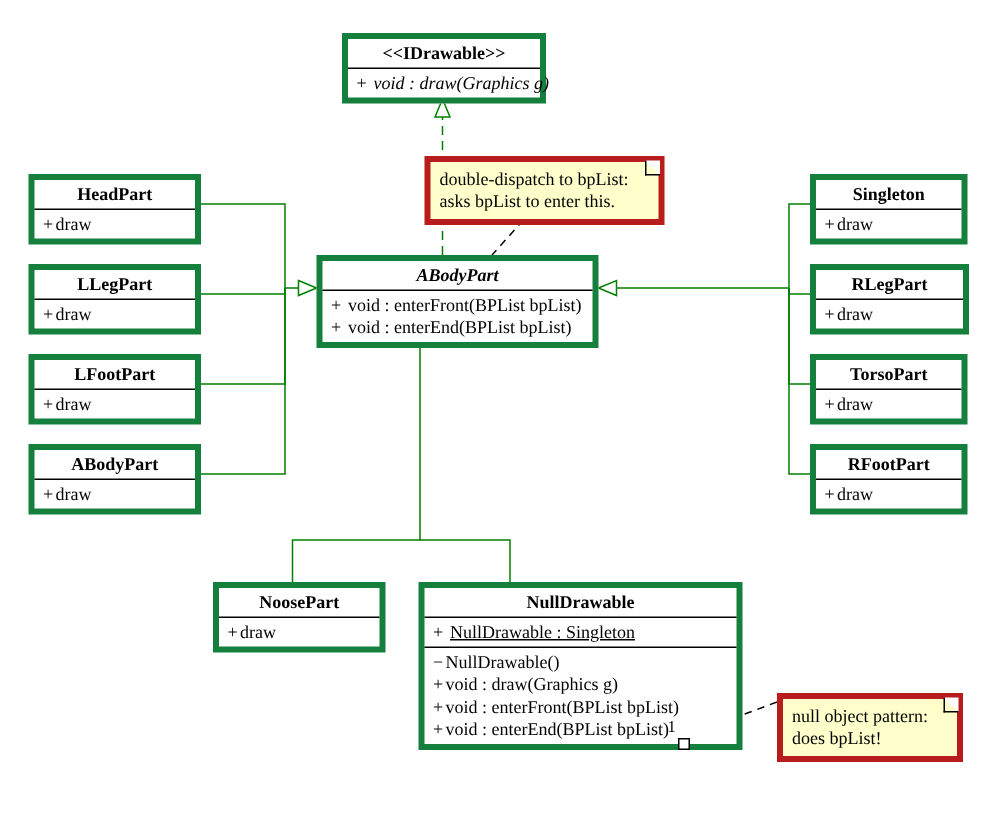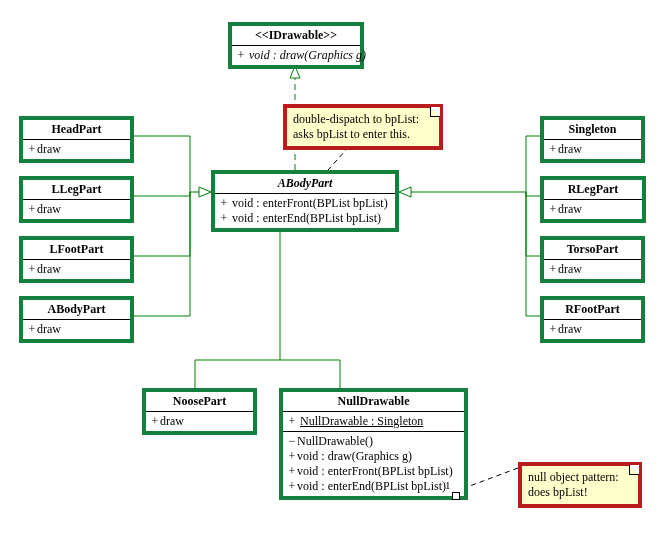--- a/index.html
+++ b/index.html
@@ -211,21 +211,21 @@
       </div>
 </div>
 
 <div class="class-box" style="left:142px; top:388px; width:115px;">
   <div class="class-name"><span>NoosePart</span></div>
   <div class="class-body">
         <div class="member"><span class="vis">+</span><span>draw</span></div>
       </div>
 </div>
 
-<div class="class-box" style="left:279px; top:388px; width:189px;">
+<div class="class-box" style="left:279px; top:388px; width:216px;">
   <div class="class-name"><span>NullDrawable</span></div>
   <div class="class-section">
     <div class="member">
       <span class="vis">+</span>
       <span class="underline">NullDrawable : Singleton</span>
     </div>
   </div>
   <div class="class-body">
     <div class="member"><span class="vis">−</span><span>NullDrawable()</span></div>
     <div class="member"><span class="vis">+</span><span>void : draw(Graphics g)</span></div>

